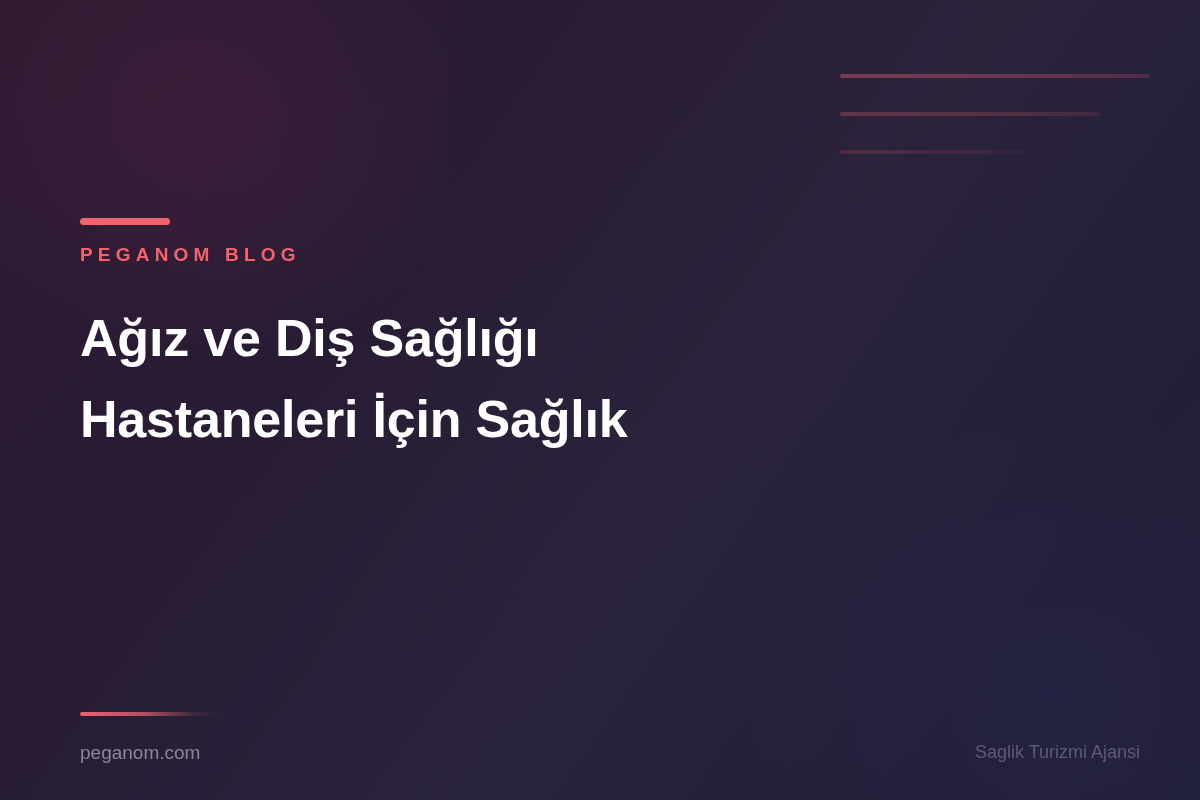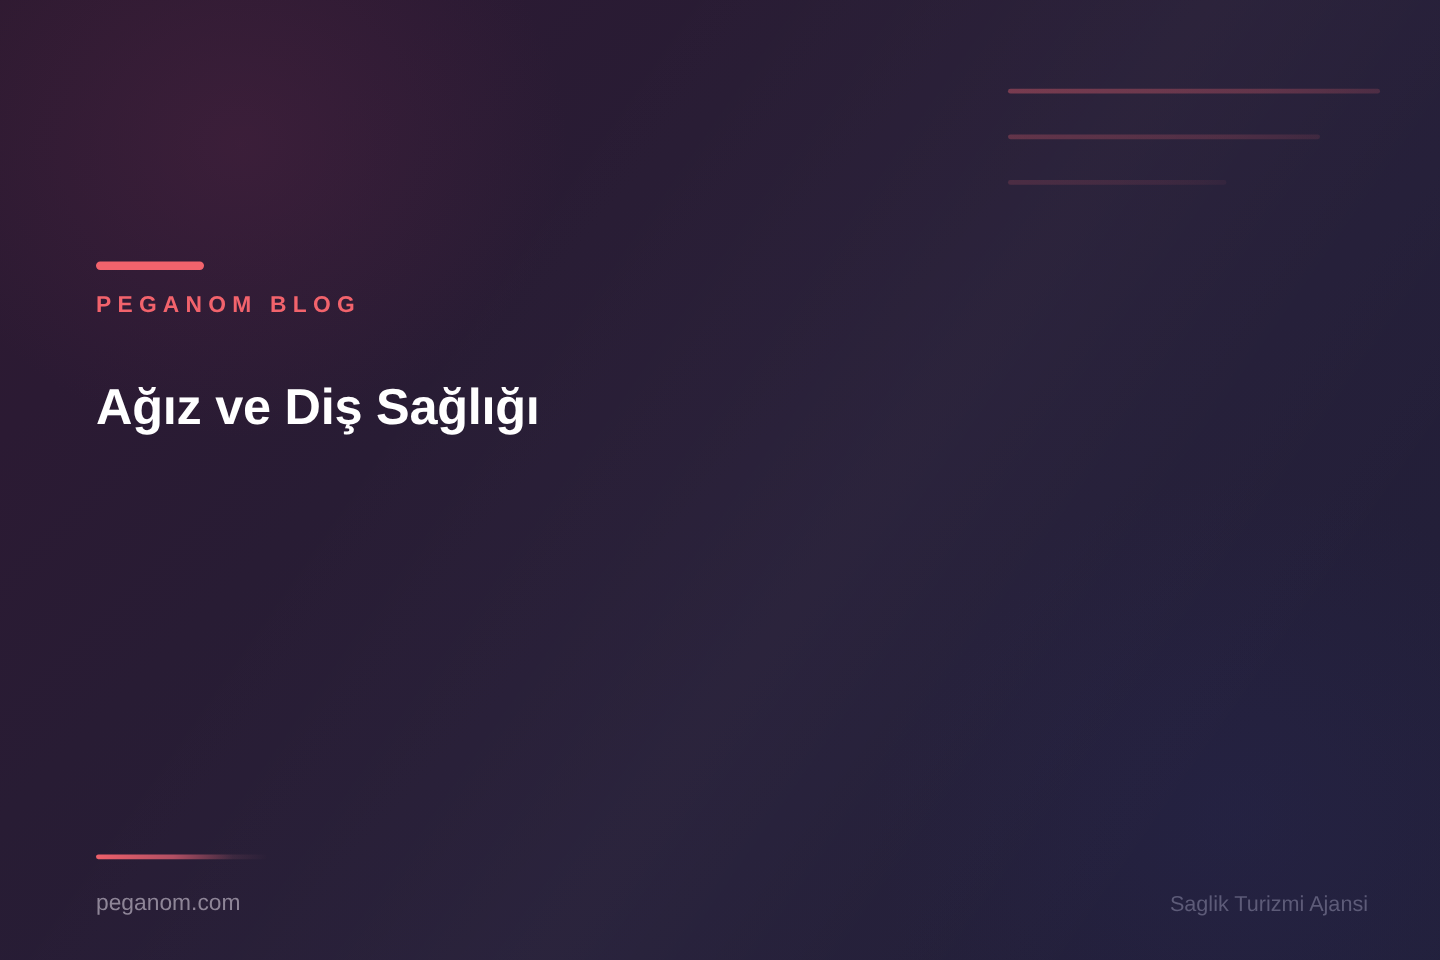--- a/index.html
+++ b/index.html
@@ -108,21 +108,21 @@
     font-weight: bold;
     letter-spacing: 5.2px;
     line-height: 1;
     margin: 0 0 34px 0;
     text-transform: uppercase;
   }
 
   .title {
     margin: 0;
     color: #ffffff;
-    font-size: 42px;
+    font-size: 52px;
     font-weight: bold;
     line-height: 81px;
     letter-spacing: -0.2px;
   }
 
   
   .footer {
     position: absolute;
     left: 80px;
     right: 80px;
@@ -132,21 +132,21 @@
   .footer-rule {
     width: 143px;
     height: 4px;
     border-radius: 2px;
     background: linear-gradient(90deg, #ef606a 0%, #b14f63 45%, rgba(120,70,90,0.25) 80%, rgba(120,70,90,0) 100%);
     margin-bottom: 27px;
   }
 
   .footer-row {
     display: flex;
-    align-items: flex-end;
+    align-items: flex-start;
     justify-content: space-between;
   }
 
   .footer-left {
     color: #8e8597;
     font-size: 19px;
     line-height: 1;
   }
 
   .footer-right {
@@ -168,20 +168,21 @@
     <div class="deco-line l1"></div>
     <div class="deco-line l2"></div>
     <div class="deco-line l3"></div>
   </div>
 
   <div class="content">
     <div class="accent-bar"></div>
     <div class="eyebrow">PEGANOM BLOG</div>
     <h1 class="title">
       <div>Ağız ve Diş Sağlığı</div>
+      <div>Hastaneleri İçin Sağlık</div>
     </h1>
   </div>
 
   <div class="footer">
     <div class="footer-rule"></div>
     <div class="footer-row">
       <div class="footer-left">peganom.com</div>
       <div class="footer-right">Saglik Turizmi Ajansi</div>
     </div>
   </div>

